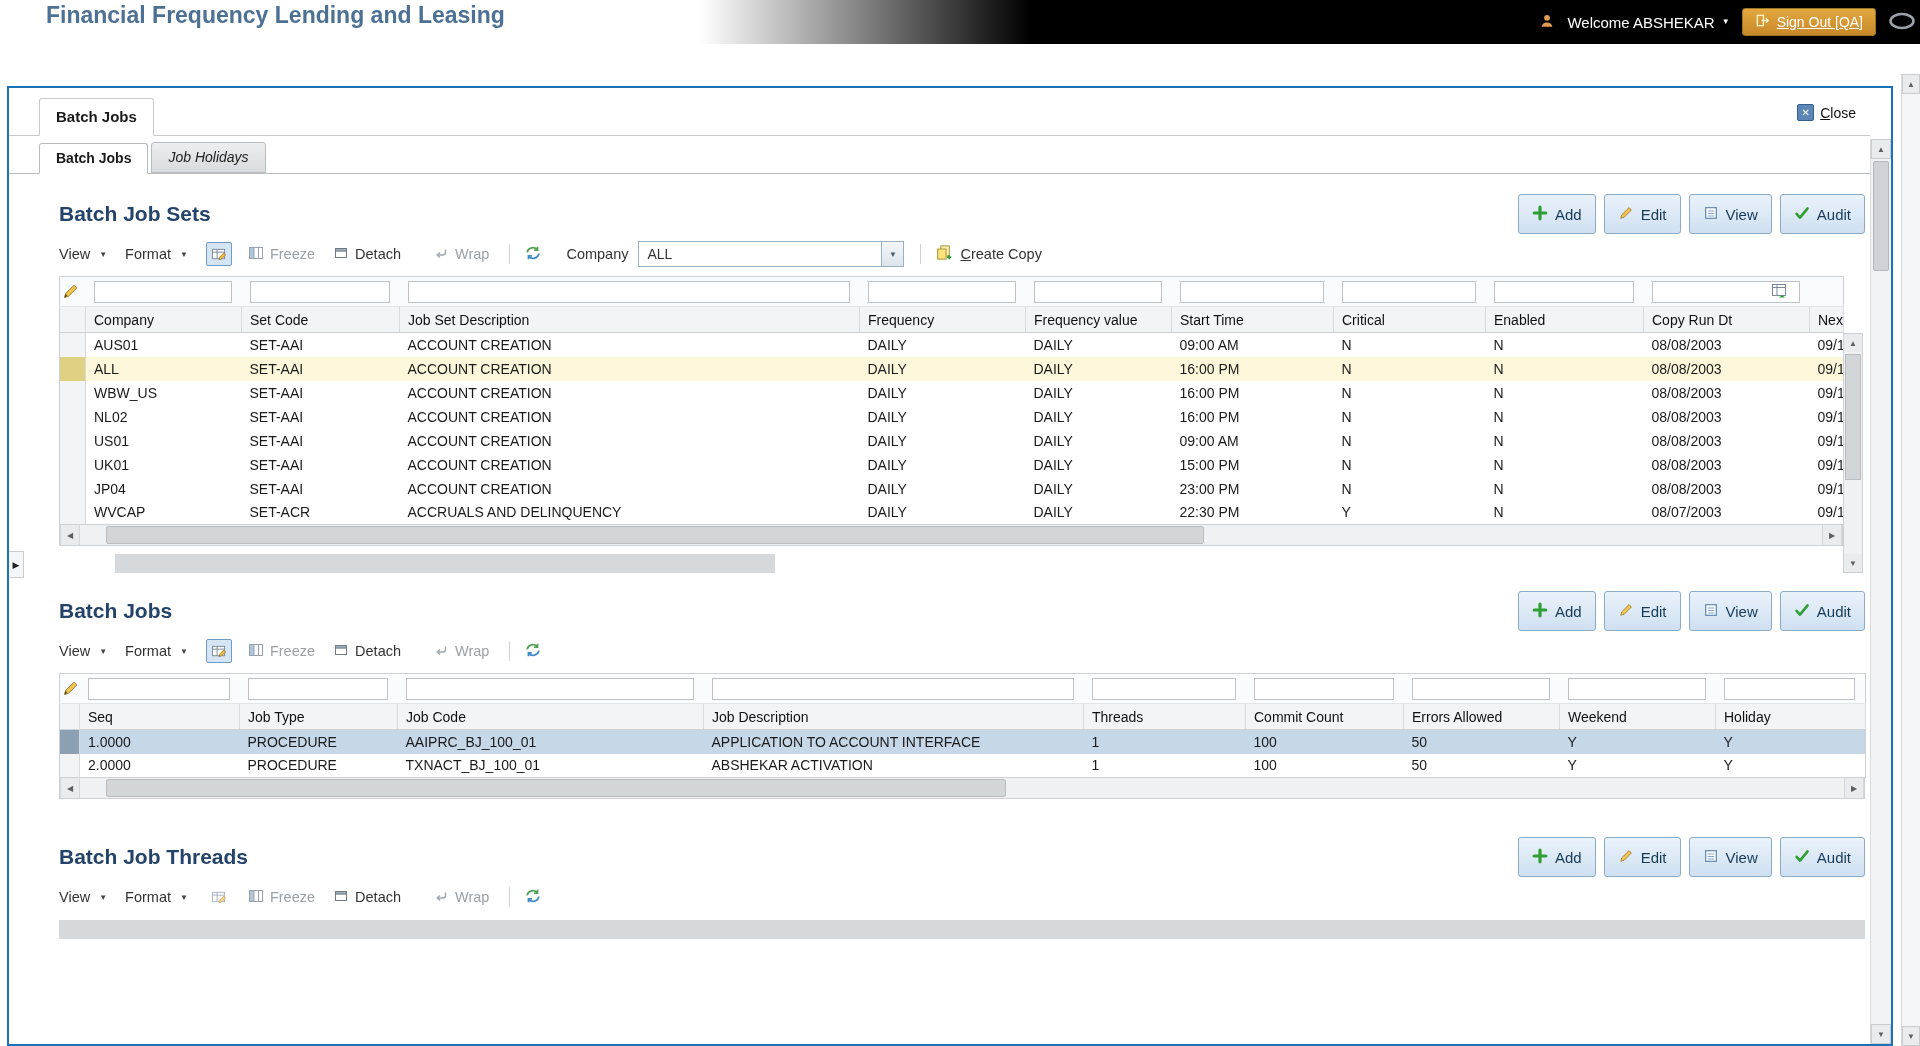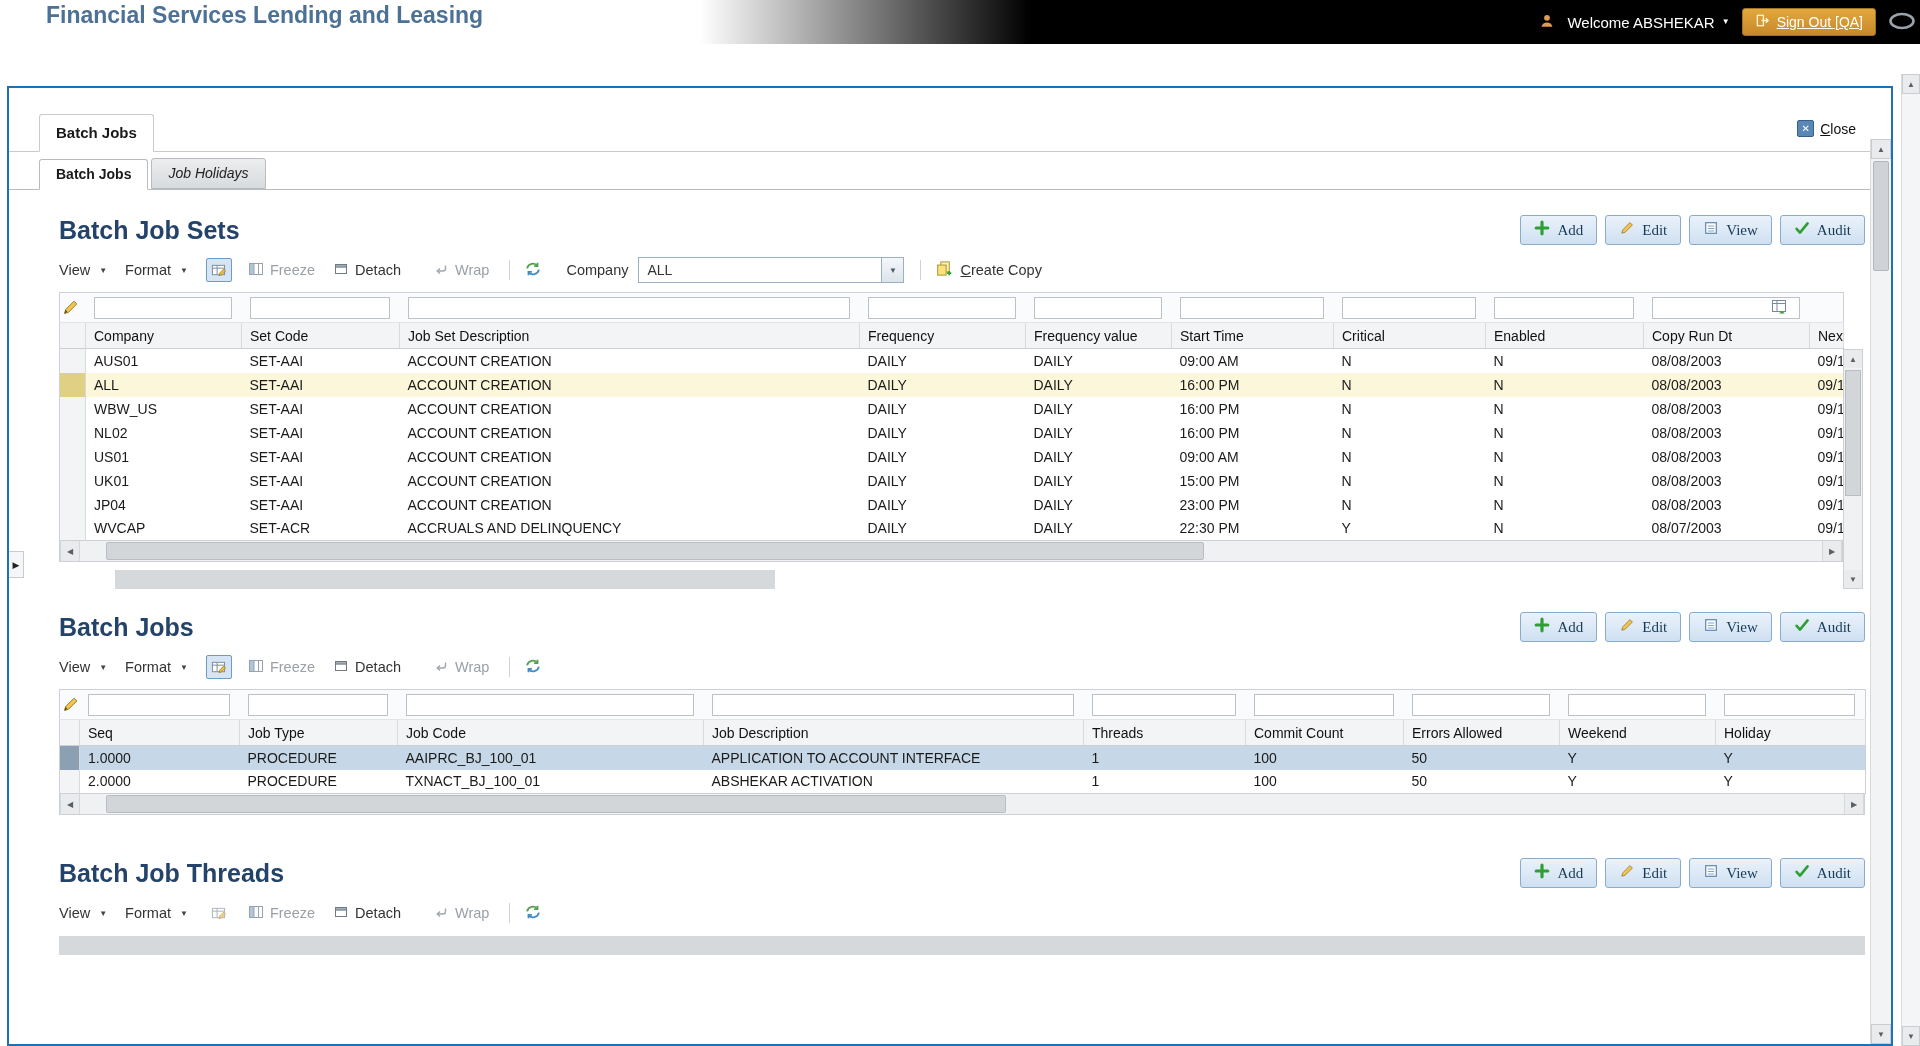--- a/index.html
+++ b/index.html
@@ -24,42 +24,42 @@
 
   
   .outer-scroll { position:absolute; top:74px; right:0; width:19px; bottom:0; background:#f4f5f6; border-left:1px solid #d8dadc; z-index:4; }
   .sb-box { position:absolute; left:0; right:0; height:20px; display:flex; align-items:center; justify-content:center;
             font-size:8px; color:#5a6066; background:#e9ebed; border:1px solid #c9cdd1; }
 
   
   .panel { position:absolute; left:7px; top:86px; width:1886px; bottom:0; border:2px solid #1b72b8; background:#fff; z-index:3; }
   .panel-vscroll { position:absolute; top:51px; right:0; width:21px; bottom:0; background:#f2f3f4; border-left:1px solid #d8dadc; z-index:4; }
   .vs-thumb { position:absolute; left:2px; right:2px; background:#cfd3d7; border:1px solid #b4b8bc; border-radius:2px; }
-  .panel-inner { position:absolute; inset:0 21px 0 0; padding-top:20px; overflow:hidden; }
+  .panel-inner { position:absolute; inset:0 21px 0 0; padding-top:4px; overflow:hidden; }
 
   .main-tab-row { position:relative; height:44px; border-bottom:1px solid #c8cacc; padding-left:30px; display:flex; align-items:flex-end; }
   .main-tab { display:inline-block; padding:9px 16px 10px; font-weight:700; font-size:15px; background:#fff;
               border:1px solid #c8cacc; border-bottom:1px solid #fff; margin-bottom:-1px; border-radius:3px 3px 0 0; }
   .close-link { position:absolute; right:14px; top:12px; display:flex; gap:6px; align-items:center; font-size:14px; color:#111; }
   .close-ico { width:17px; height:17px; background:#5b87b5; border:1px solid #33608e; border-radius:2px; color:#fff;
                font-size:10px; display:flex; align-items:center; justify-content:center; }
   .uline-first { display:inline-block; }
   .uline-first::first-letter { text-decoration:underline; }
 
   .subtab-row { height:33px; border-bottom:1px solid #b8bcc0; padding-left:30px; display:flex; align-items:flex-end; margin-top:5px; }
   .subtab { padding:6px 16px 7px; font-size:14px; border:1px solid #b8bcc0; margin-right:3px; border-radius:3px 3px 0 0; }
   .subtab.active { background:#fff; border-bottom:1px solid #fff; margin-bottom:-1px; font-weight:700; }
   .subtab.inactive { background:linear-gradient(#eceeef,#d8dbde); color:#222;font-style:italic; }
 
   .content { padding-left:50px; }
   .sect { width:1806px; }
   .section-head { display:flex; justify-content:space-between; align-items:center; height:36px; }
-  .sect-title { font-size:25px; font-weight:700; color:#24436b; }
+  .sect-title { font-size:21px; font-weight:700; color:#24436b; }
   .btn-row { display:flex; gap:8px; }
-  .btn { display:flex; align-items:center; gap:7px; height:30px; padding:0 13px; font-family:Liberation Serif, serif;
+  .btn { display:flex; align-items:center; gap:7px; height:40px; padding:0 13px; font-family:Liberation Sans, sans-serif;
          background:linear-gradient(#eaf2fb,#cfe0f1); border:1px solid #8aaccb; border-radius:3px; font-size:15px; color:#173a57; }
 
   .toolbar { display:flex; align-items:center; height:36px; margin:4px 0 2px; font-size:14.5px; color:#333; }
   .tb-item { display:flex; align-items:center; gap:6px; margin-right:18px; }
   .tb-label.disabled { color:#9aa0a6; }
   .menu-caret { font-size:8px; color:#444; margin-left:3px; }
   .qbe-toggle { width:26px; height:24px; border:1px solid #6f9cc6; background:#d6e5f3; border-radius:2px;
                 display:flex; align-items:center; justify-content:center; margin-right:16px; }
   .qbe-plain { border-color:transparent; background:transparent; opacity:.65; }
   .tsep { width:1px; height:20px; background:#cfd3d7; margin:0 14px 0 2px; }
@@ -103,21 +103,21 @@
                  font-size:9px; color:#222; background:#f5f6f7; border:1px solid #c8ccd0; border-left:none; z-index:6; }
 </style>
 </head>
 <body>
 
 <div class="screen">
 
   <div class="topbar">
     <div class="black-bar"></div>
     <div class="brand">
-      <div class="subtitle">Financial Services Lending and Leasing</div>
+      <div class="subtitle">Financial Frequency Lending and Leasing</div>
     </div>
     <div class="user-area">
       <span>
         <svg width="16" height="16" viewBox="0 0 16 16">
             <circle cx="8" cy="4.8" r="2.9" fill="#e09a52"></circle>
             <path d="M2.6 13.8c.4-3 2.7-4.4 5.4-4.4s5 1.4 5.4 4.4z" fill="#e09a52"></path>
           </svg>
       </span>
       <span class="welcome">
         <span>Welcome ABSHEKAR</span>

